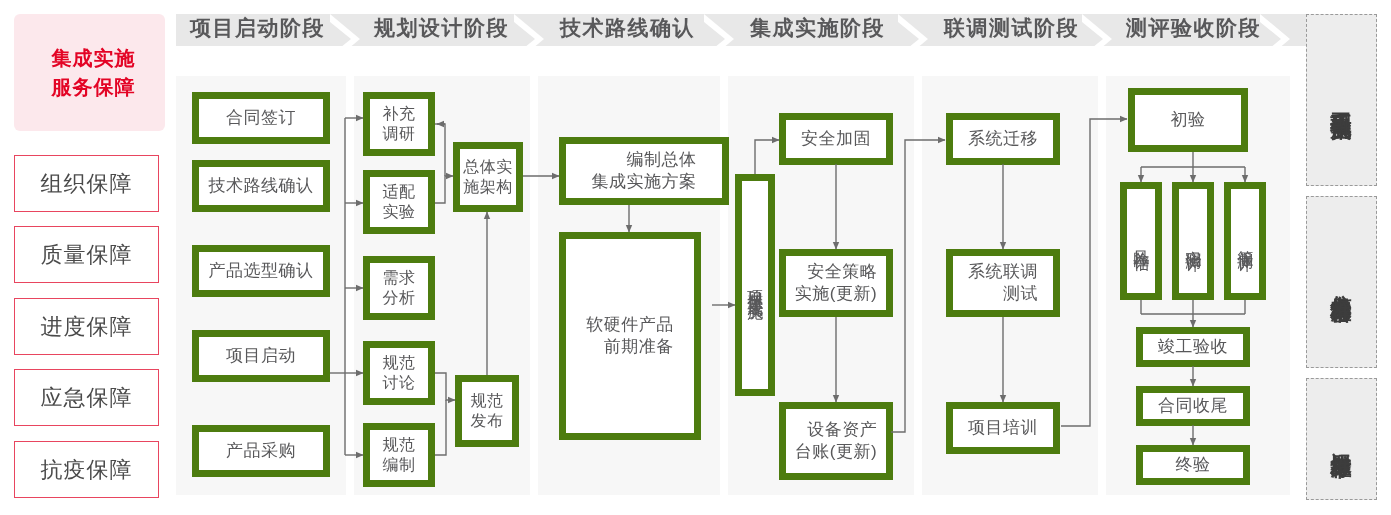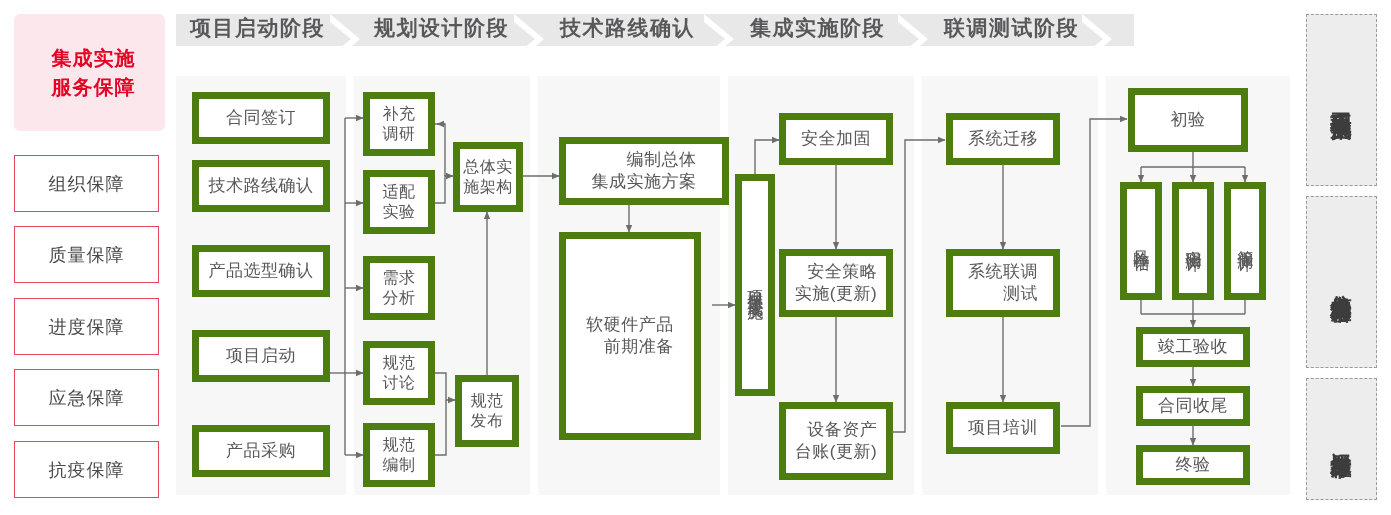--- a/index.html
+++ b/index.html
@@ -28,21 +28,21 @@
     line-height:1.42;
     letter-spacing:1px;
     padding-left:8px;
   }
   .guarantee{
     position:absolute;
     left:14px; width:143px; height:55px;
     background:#ffffff;
     border:1px solid #e8455f;
     display:flex; align-items:center; justify-content:center;
-    font-size:18px;
+    font-size:22px;
     color:#4a4a4a;
     letter-spacing:1px;
   }
   
   .phase-panel{
     position:absolute;
     top:76px;
     background:#f7f7f7;
   }
   .phase-head{
@@ -140,20 +140,23 @@
   </div>
   <div class="phase-head" style="left:538px; width:196px; padding-left:22px;">
     <span class="htext">技术路线确认</span>
   </div>
   <div class="phase-head" style="left:728px; width:200px; padding-left:22px;">
     <span class="htext">集成实施阶段</span>
   </div>
   <div class="phase-head" style="left:922px; width:190px; padding-left:22px;">
     <span class="htext">联调测试阶段</span>
   </div>
+  <div class="phase-head" style="left:1106px; width:184px; padding-left:20px;">
+    <span class="htext">测评验收阶段</span>
+  </div>
 
   <svg class="chev" style="left:330px;" viewBox="0 0 30 50" preserveAspectRatio="none">
     <polygon points="0,0 30,25 0,50 0,42 21,25 0,8" fill="#ffffff"></polygon>
   </svg>
   <svg class="chev" style="left:514px;" viewBox="0 0 30 50" preserveAspectRatio="none">
     <polygon points="0,0 30,25 0,50 0,42 21,25 0,8" fill="#ffffff"></polygon>
   </svg>
   <svg class="chev" style="left:704px;" viewBox="0 0 30 50" preserveAspectRatio="none">
     <polygon points="0,0 30,25 0,50 0,42 21,25 0,8" fill="#ffffff"></polygon>
   </svg>

